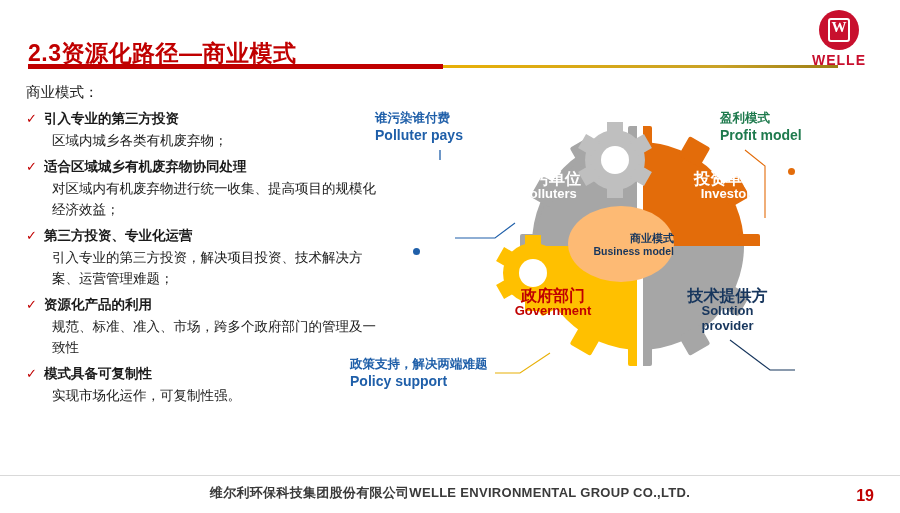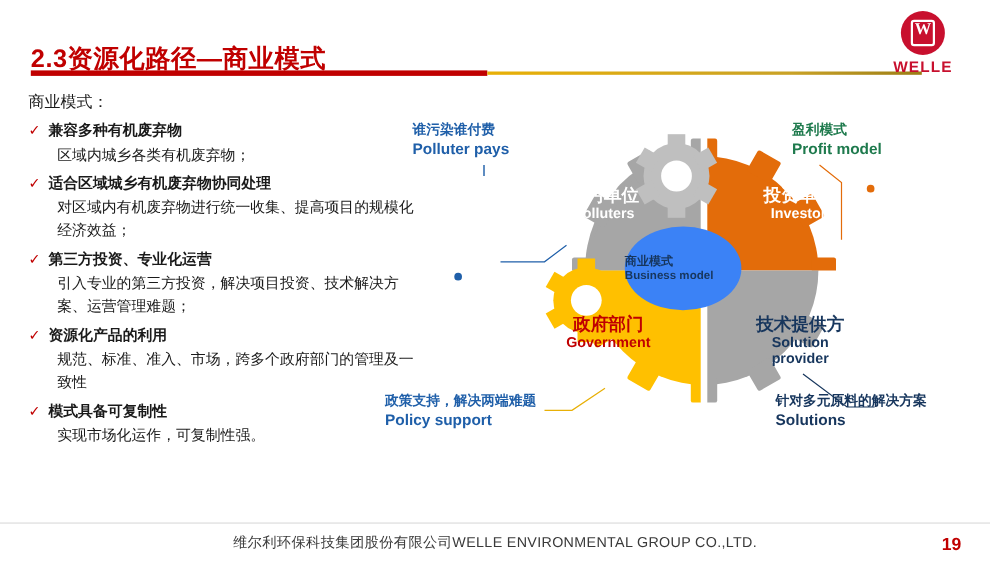--- a/index.html
+++ b/index.html
@@ -61,22 +61,22 @@
     font-size:13.5px;color:#1a1a1a;line-height:21px;margin:1px 0 6px 26px;
   }
 
   
   .diagram{position:absolute;left:400px;top:88px;width:480px;height:330px;}
   .gears{position:absolute;left:95px;top:10px;width:290px;height:300px;}
   .gear-svg{position:absolute;left:0;top:0;}
 
   .hub{
     position:absolute;left:73px;top:108px;width:106px;height:76px;
-    background:#3b82f6;border-radius:53px/38px;
-    display:flex;flex-direction:column;align-items:flex-start;justify-content:center;
+    background:#fdba74;border-radius:53px/38px;
+    display:flex;flex-direction:column;align-items:flex-end;justify-content:center;
   }
   .hub-cn{font-size:11px;font-weight:bold;color:#17365D;line-height:14px;}
   .hub-en{font-size:10.5px;font-weight:bold;color:#17365D;line-height:13px;}
 
   .q-label{position:absolute;text-align:center;line-height:15px;}
   .q-cn{font-size:16px;font-weight:bold;}
   .q-en{font-size:13px;font-weight:bold;}
 
   .ql-polluters{left:8px;top:73px;width:92px;color:#ffffff;}
   .ql-investor{left:185px;top:73px;width:92px;color:#ffffff;}
@@ -99,21 +99,21 @@
   .cC{left:-50px;top:268px;width:220px;text-align:left;}
   .cD{left:305px;top:268px;width:190px;text-align:left;}
 
   .lead-dot{position:absolute;width:7px;height:7px;border-radius:50%;}
   .conn{position:absolute;left:0;top:0;}
 
   
   .footer-line{position:absolute;left:0;right:0;bottom:37px;height:1px;background:#d9d9d9;}
   .footer{
     position:absolute;left:0;right:0;bottom:11px;text-align:center;
-    font-size:13px;font-weight:normal;color:#3a3a3a;letter-spacing:0.3px;
+    font-size:13px;font-weight:bold;color:#3a3a3a;letter-spacing:0.3px;
   }
   .page-no{
     position:absolute;right:26px;bottom:8px;
     font-size:16px;font-weight:bold;color:#C00000;
   }
 </style>
 </head>
 <body>
 
 <div class="slide">
@@ -128,21 +128,21 @@
     </div>
     <div class="logo-text">WELLE</div>
   </div>
 
   <div class="left">
     <div class="lead">商业模式：</div>
 
     <div class="item">
       <div class="item-head">
         <span class="tick">✓</span>
-        <span>兼容多种有机废弃物</span>
+        <span>引入专业的第三方投资</span>
       </div>
       <div class="item-body">区域内城乡各类有机废弃物；</div>
     </div>
 
     <div class="item">
       <div class="item-head">
         <span class="tick">✓</span>
         <span>适合区域城乡有机废弃物协同处理</span>
       </div>
       <div class="item-body">对区域内有机废弃物进行统一收集、提高项目的规模化经济效益；</div>
@@ -321,22 +321,18 @@
       <div class="co-cn">盈利模式</div>
       <div class="co-en">Profit model</div>
     </div>
     <div class="lead-dot" style="left:388px;top:80px;background:#E36C0A;"></div>
 
     <div class="callout co-blue cC">
       <div class="co-cn">政策支持，解决两端难题</div>
       <div class="co-en">Policy support</div>
     </div>
 
-    <div class="callout co-darkblue cD">
-      <div class="co-cn">针对多元原料的解决方案</div>
-      <div class="co-en">Solutions</div>
-    </div>
   </div>
 
   <div class="footer-line"></div>
   <div class="footer">维尔利环保科技集团股份有限公司WELLE ENVIRONMENTAL GROUP CO.,LTD.</div>
   <div class="page-no">19</div>
 </div>
 
 </body></html>

